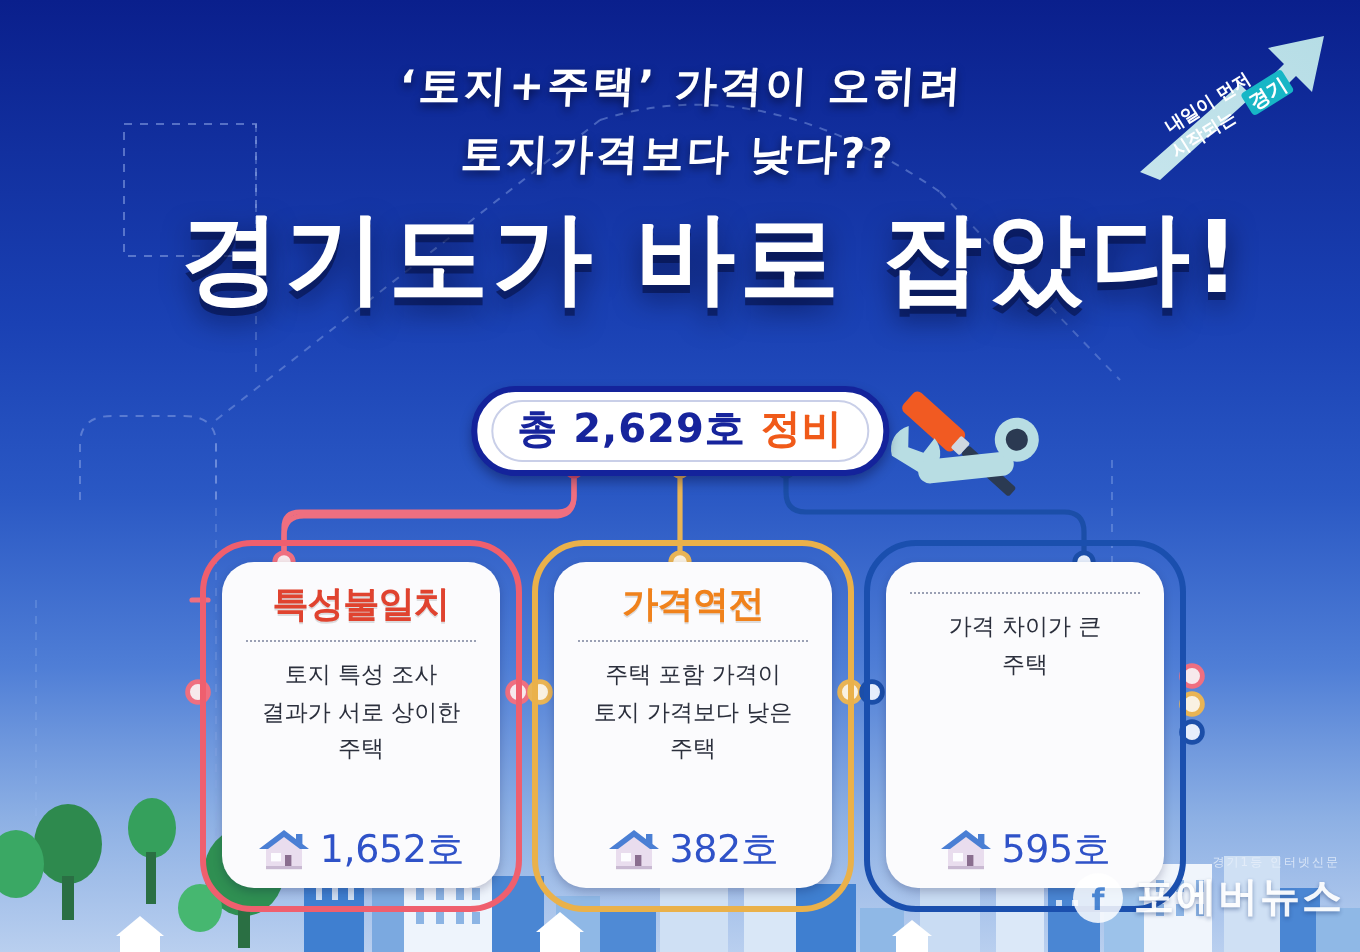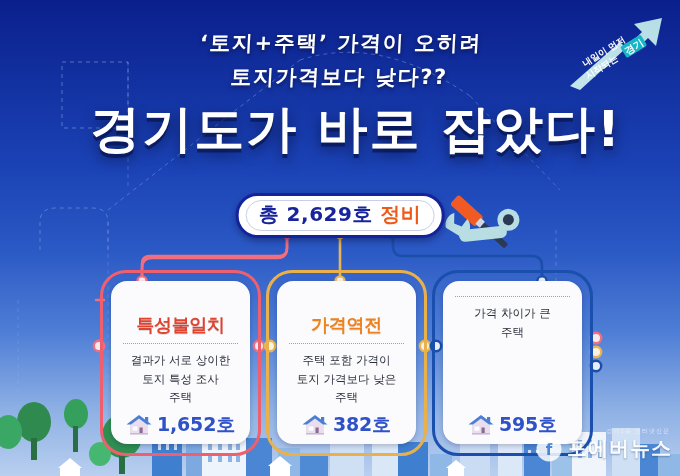--- a/index.html
+++ b/index.html
@@ -126,21 +126,20 @@
     padding:9px 6px 4px;
     text-align:center;
     display:flex; flex-direction:column;
   }
   .card-title {
     font-size:18px; font-weight:bold;
     letter-spacing:-.3px;
     font-family:"DejaVu Sans", sans-serif;
     color:#e0432f;
     text-shadow:0 1px 0 rgba(0,0,0,.12);
-    margin-top:23px;
   }
   .c2 .card-title, .c3 .card-title { color:#f0821c; }
   .c3 .card-title { font-size:17px; }
   .divider {
     margin:6px 6px 7px;
     height:0;
     border-top:1.5px dotted #9aa0b4;
   }
   .card-body {
     font-size:11.5px;
@@ -150,21 +149,21 @@
     flex:1 1 auto;
   }
   .card-body span { display:block; }
   .card-foot {
     display:flex; align-items:center; justify-content:center;
     gap:5px;
     padding-bottom:2px;
   }
   .house { width:26px; height:22px; flex:0 0 auto; }
   .card-value {
-    font-size:19px; font-weight:bold;
+    font-size:19px; font-weight:normal;
     color:#2f52c8;
     font-family:"DejaVu Sans", sans-serif;
     letter-spacing:-.2px;
   }
 
   
   .watermark {
     position:absolute; right:8px; bottom:14px;
     display:flex; align-items:center; gap:5px;
     z-index:8;
@@ -364,22 +363,22 @@
   </div>
 
   <div class="cards">
 
     <div class="card-slot c1">
       <div class="frame"></div>
       <div class="card">
         <div class="card-title">특성불일치</div>
         <div class="divider"></div>
         <div class="card-body">
+          <span>토지 특성 조사</span>
           <span>결과가 서로 상이한</span>
-          <span>토지 특성 조사</span>
           <span>주택</span>
         </div>
         <div class="card-foot">
           <svg class="house" viewBox="0 0 26 22">
             <path d="M1 10 L13 1.5 L25 10 L22 10 L22 20 L4 20 L4 10 Z" fill="#e9ddee"></path>
             <path d="M0.5 10.5 L13 1 L25.5 10.5 L21 10.5 L13 4.5 L5 10.5 Z" fill="#4a7fd4"></path>
             <rect x="19" y="3" width="3.2" height="5" fill="#4a7fd4"></rect>
             <rect x="6.5" y="12.5" width="5" height="4.2" fill="#fdfdff"></rect>
             <rect x="13.5" y="13.5" width="3.2" height="6.5" fill="#8a6e8f"></rect>
             <rect x="4" y="19" width="18" height="1.6" fill="#c9b9d2"></rect>

